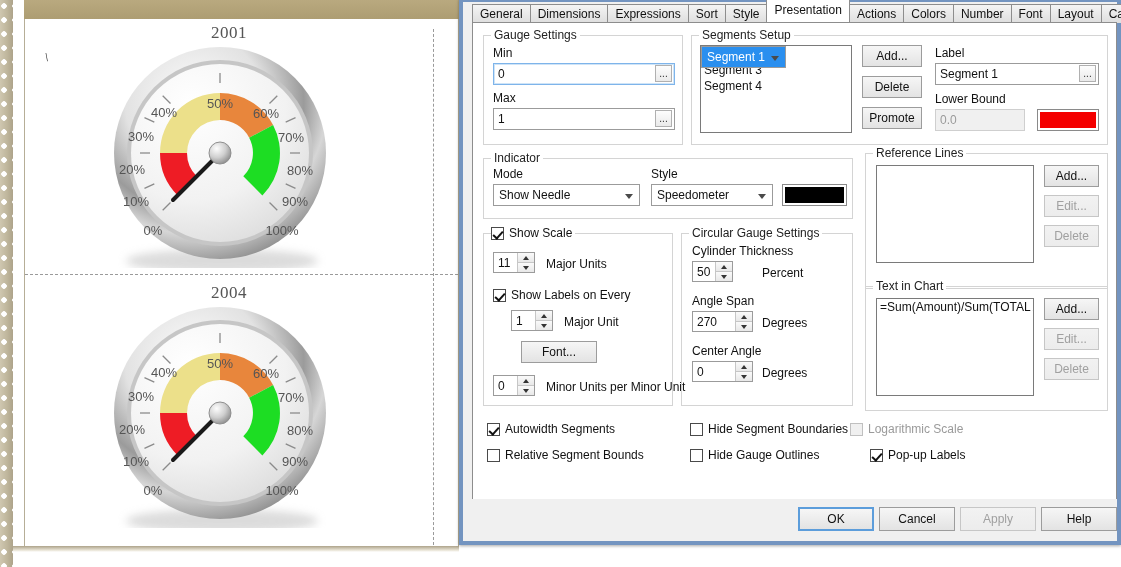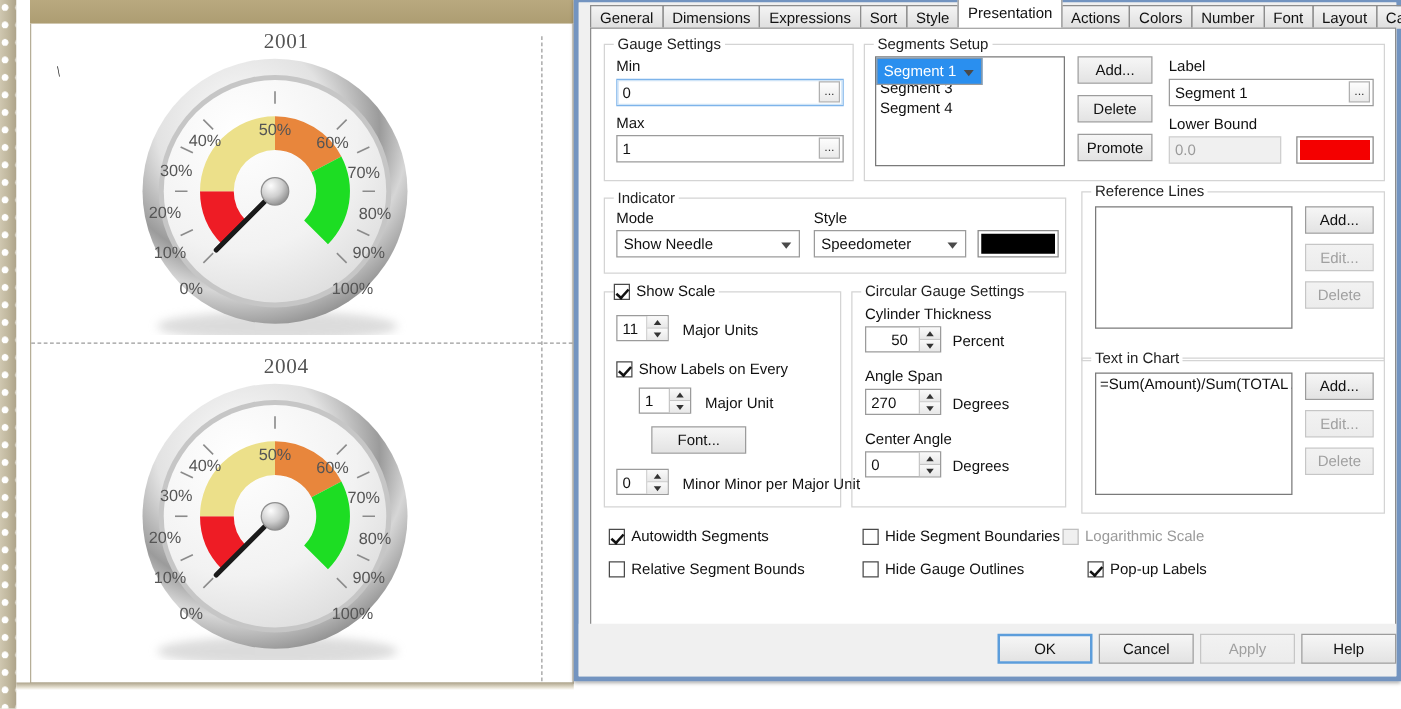--- a/index.html
+++ b/index.html
@@ -399,28 +399,28 @@
 
       <div class="btn" style="left:37px;top:107px;width:76px;height:22px;">Font...</div>
 
       <div class="spin" style="left:9px;top:141px;width:42px;">
         <div class="val">0</div>
         <div class="arrows">
               <div class="up"></div>
               <div class="dn"></div>
             </div>
       </div>
-      <div class="lbl" style="left:62px;top:146px;">Minor Minor per Major Unit</div>
+      <div class="lbl" style="left:62px;top:146px;">Minor Units per Minor Unit</div>
     </div>
 
     <div class="gb" style="left:208px;top:210px;width:172px;height:173px;">
       <div class="gb-title">Circular Gauge Settings</div>
 
       <div class="lbl" style="left:10px;top:10px;">Cylinder Thickness</div>
-      <div class="spin" style="left:10px;top:27px;width:61px;padding-left:16px;">
+      <div class="spin" style="left:10px;top:27px;width:41px;">
         <div class="val">50</div>
         <div class="arrows">
               <div class="up"></div>
               <div class="dn"></div>
             </div>
       </div>
       <div class="lbl" style="left:80px;top:32px;">Percent</div>
 
       <div class="lbl" style="left:10px;top:60px;">Angle Span</div>
       <div class="spin" style="left:10px;top:77px;width:61px;">

